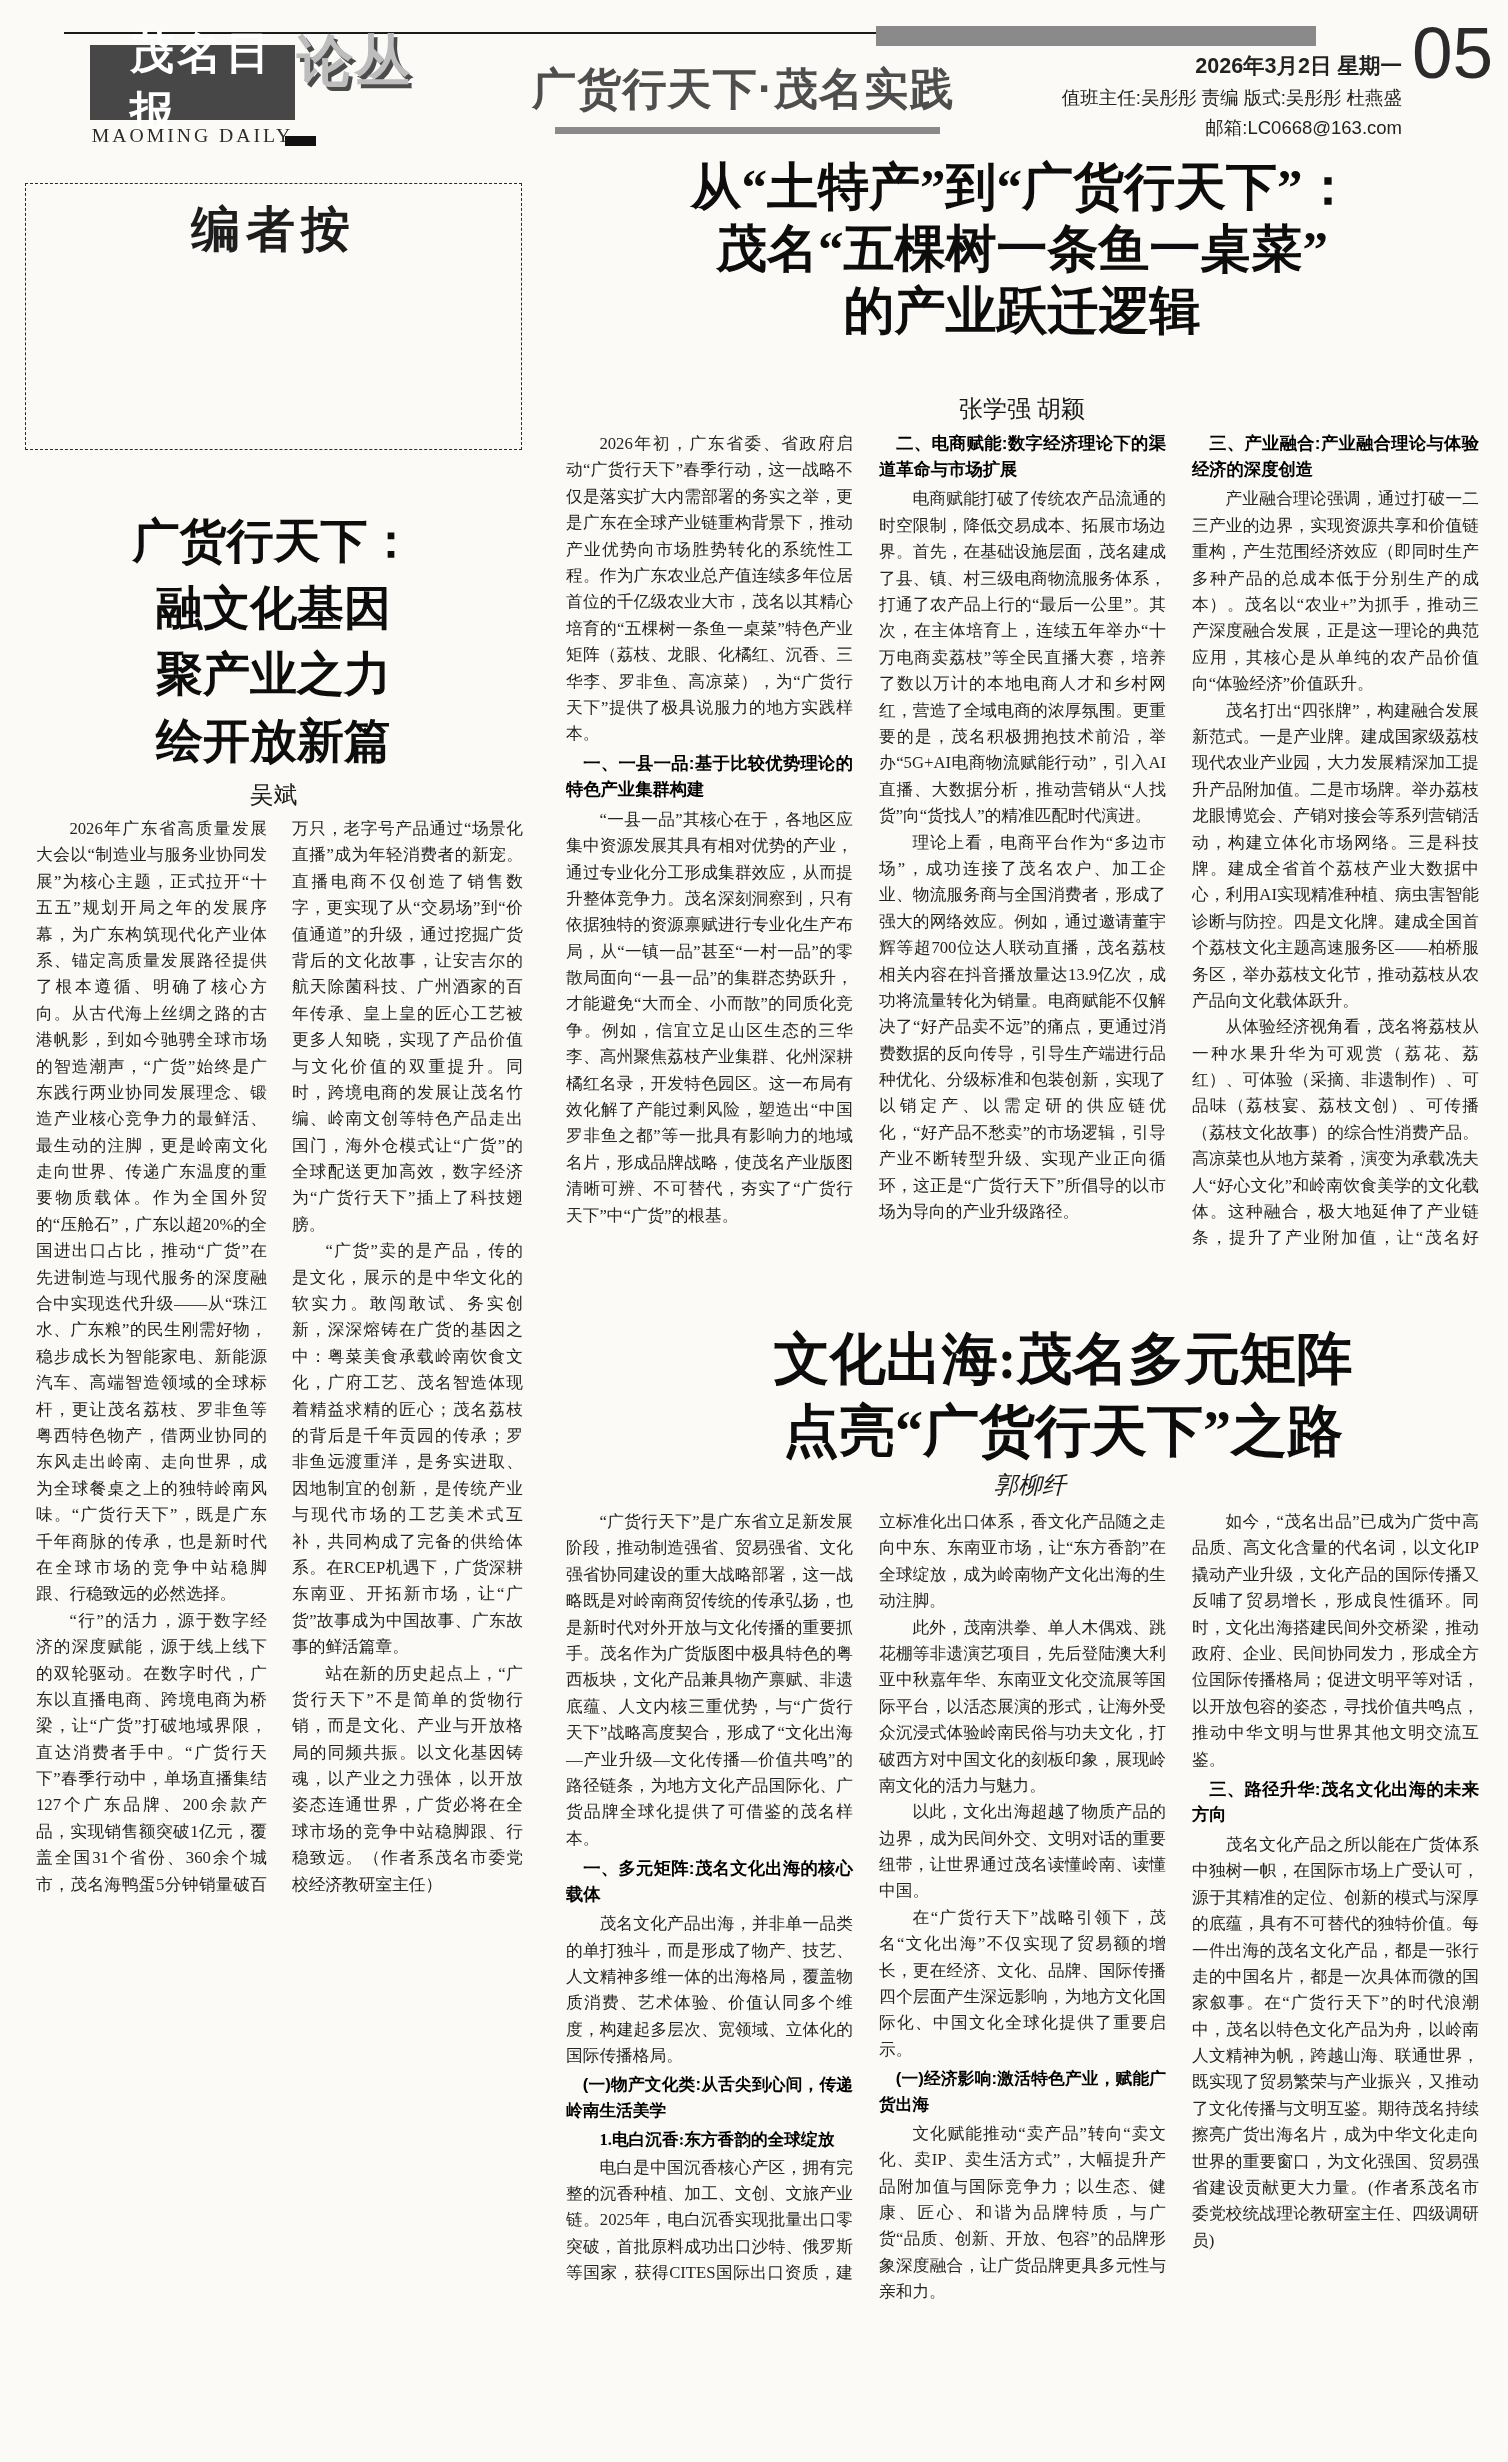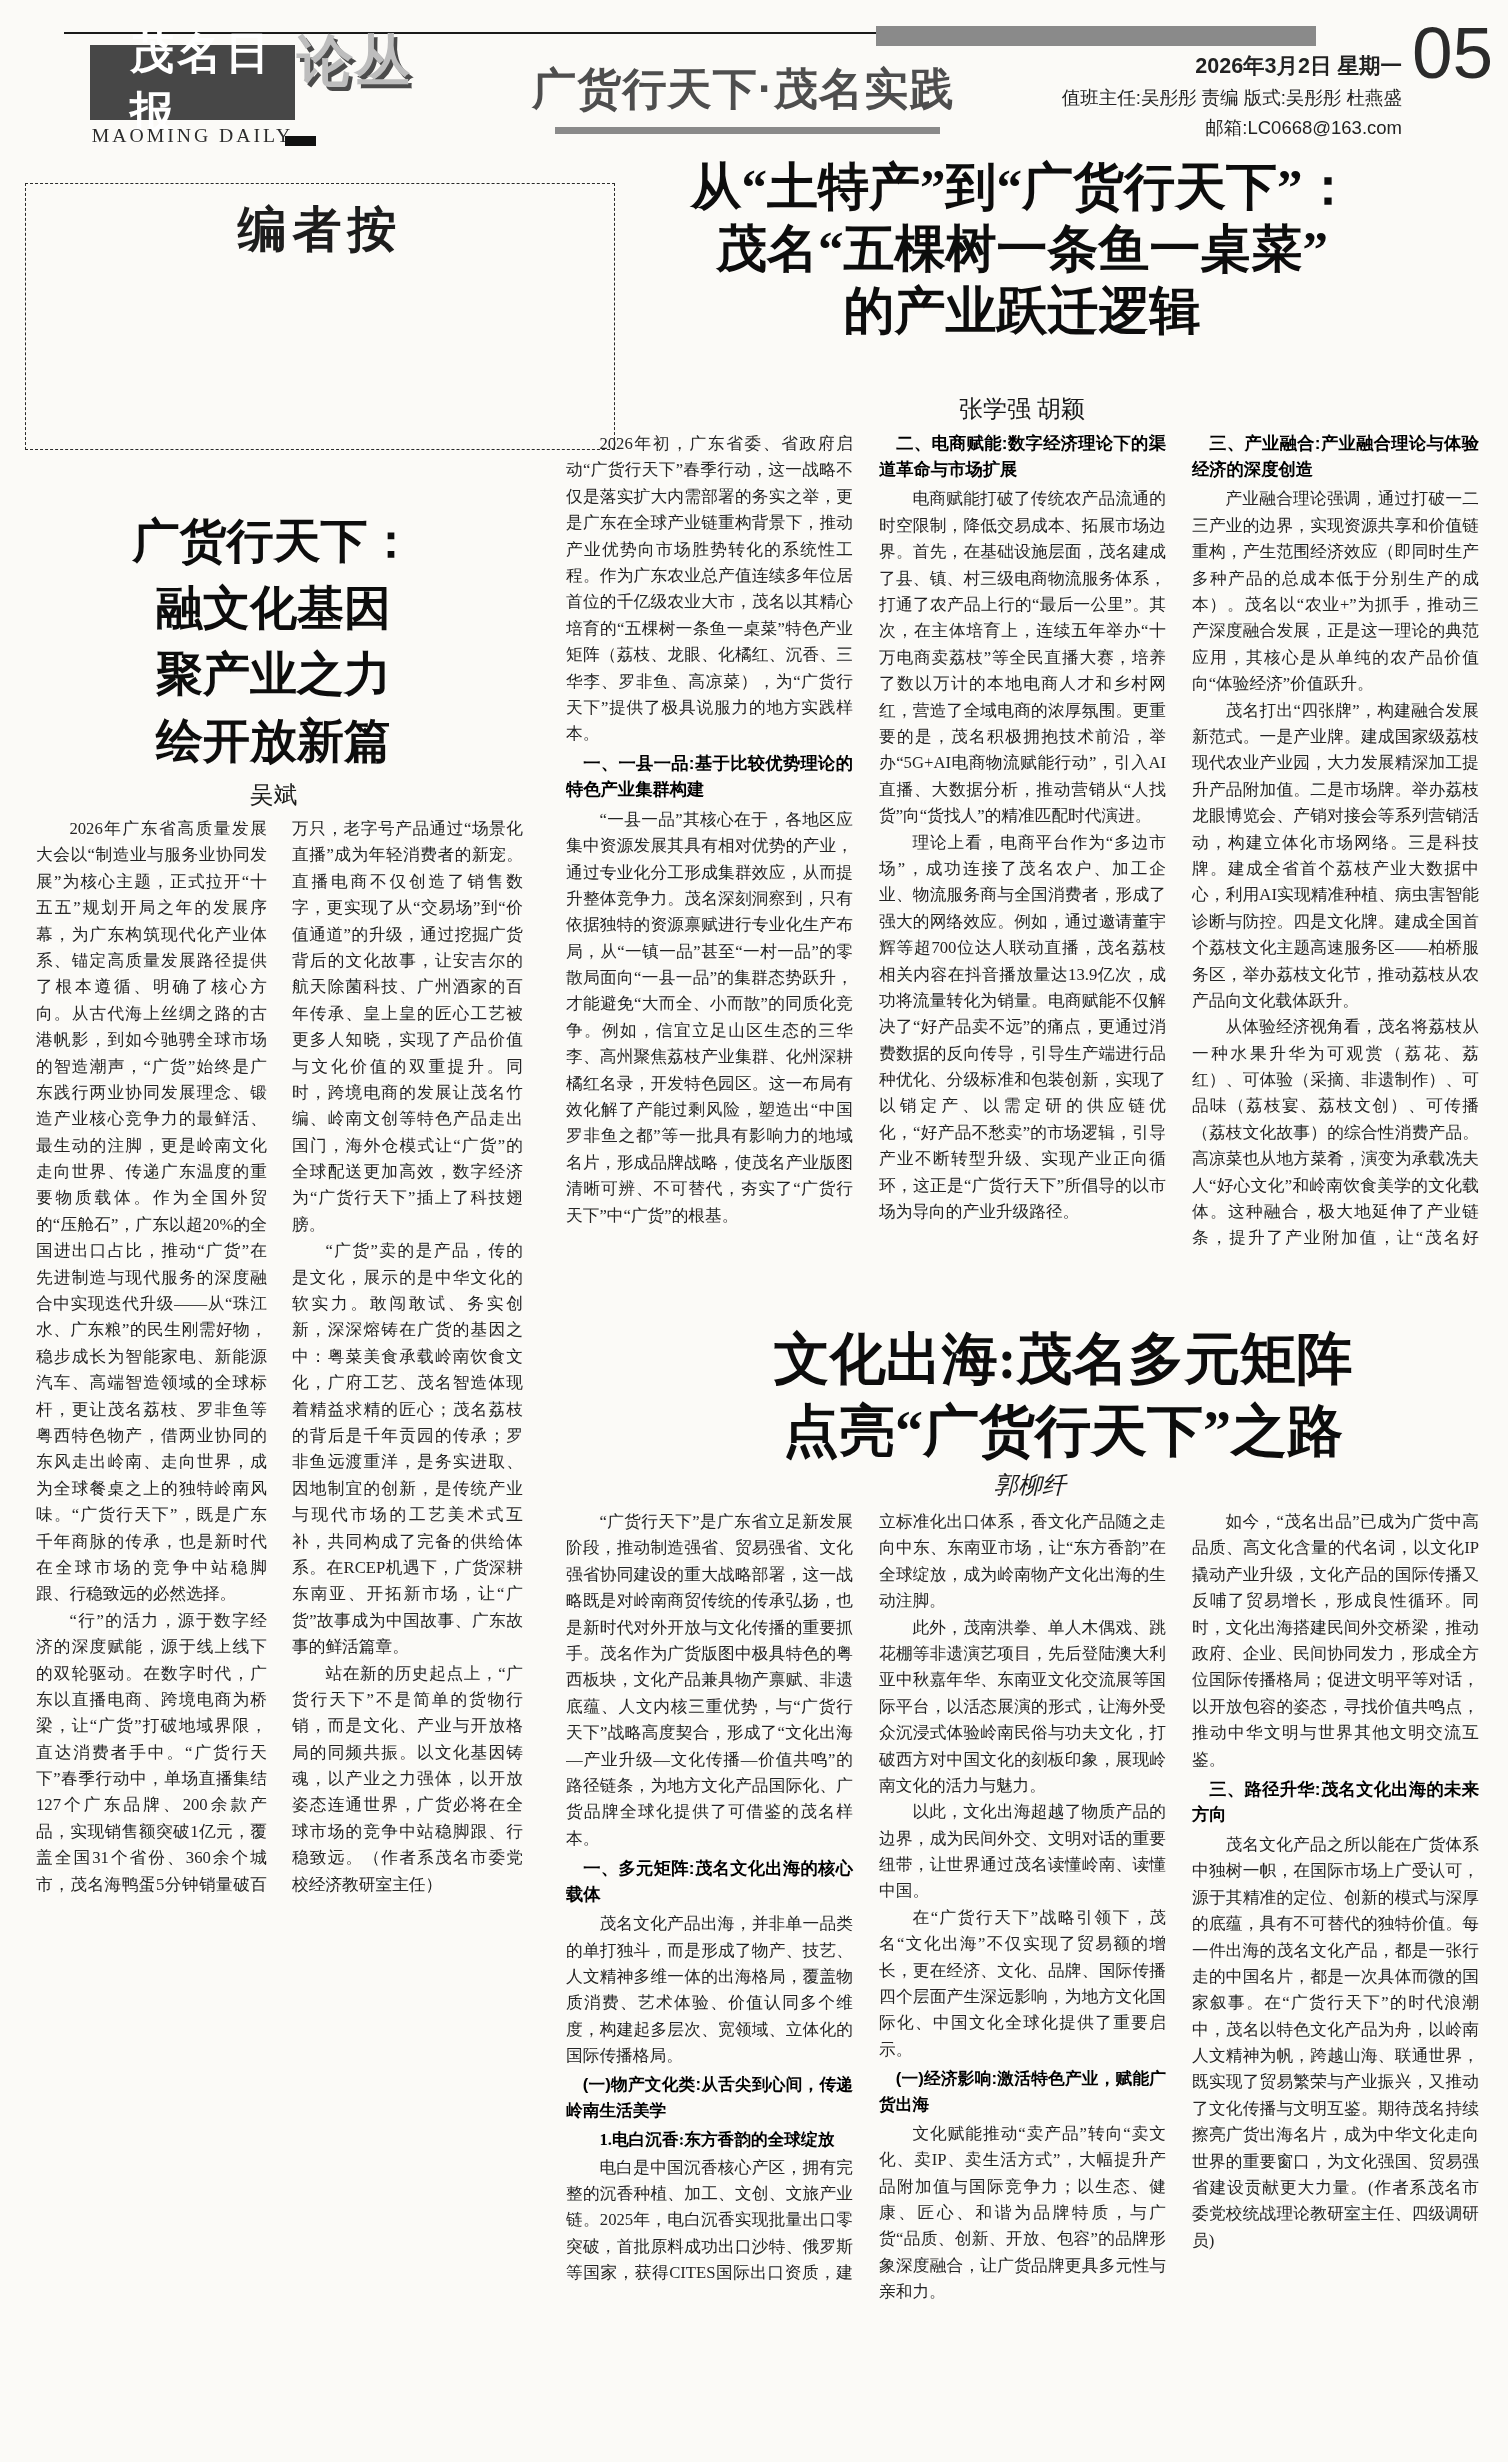--- a/index.html
+++ b/index.html
@@ -17,21 +17,21 @@
   #masthead-seal{left:285px;top:136px;width:31px;height:9.5px;background:#111;}
   #section-banner{left:532px;top:60px;width:418px;font-size:44px;font-weight:bold;color:#4e4e4e;
                   font-family:"Liberation Sans",sans-serif;letter-spacing:1.2px;white-space:nowrap;}
   #banner-underline{left:555px;top:127px;width:385px;height:7.2px;background:#8a8a8a;}
   #issue-info{left:1015px;top:51px;width:387px;text-align:right;font-family:"Liberation Sans",sans-serif;color:#222;}
   #issue-info .l1{font-size:21.5px;font-weight:bold;margin-bottom:4.8px;}
   #issue-info .l2{font-size:18.5px;margin-bottom:4.8px;}
   #issue-info .l3{font-size:18.5px;}
   #page-number{left:1412px;top:10.7px;font-size:73px;color:#2b2b2b;font-family:"Liberation Sans",sans-serif;}
   
-  #editor-box{left:25px;top:183px;width:590px;height:267px;border:1.8px dashed #2a2a2a;box-sizing:border-box;padding:10.7px 16.7px;}
+  #editor-box{left:25px;top:183px;width:497px;height:267px;border:1.8px dashed #2a2a2a;box-sizing:border-box;padding:10.7px 16.7px;}
   #editor-title{text-align:center;font-size:49px;font-weight:bold;letter-spacing:6px;margin:2.4px 0 13px 0;}
   #editor-body{columns:2;column-gap:23px;font-size:17.3px;line-height:1.32;text-align:justify;font-weight:600;}
   #editor-body p{margin:0;text-indent:2em;}
   
   .headline{font-weight:bold;text-align:center;color:#0d0d0d;}
   .byline{text-align:center;font-size:24px;color:#1a1a1a;}
   .body-cols{text-align:justify;font-size:16.7px;line-height:1.58;color:#242424;overflow:hidden;}
   .body-cols p{margin:0;}
   .body-cols .p{text-indent:2em;}
   .body-cols .h2{font-family:"Liberation Sans",sans-serif;font-weight:bold;font-size:17.3px;line-height:1.5;color:#000;text-indent:1em;margin:3.6px 0;}

